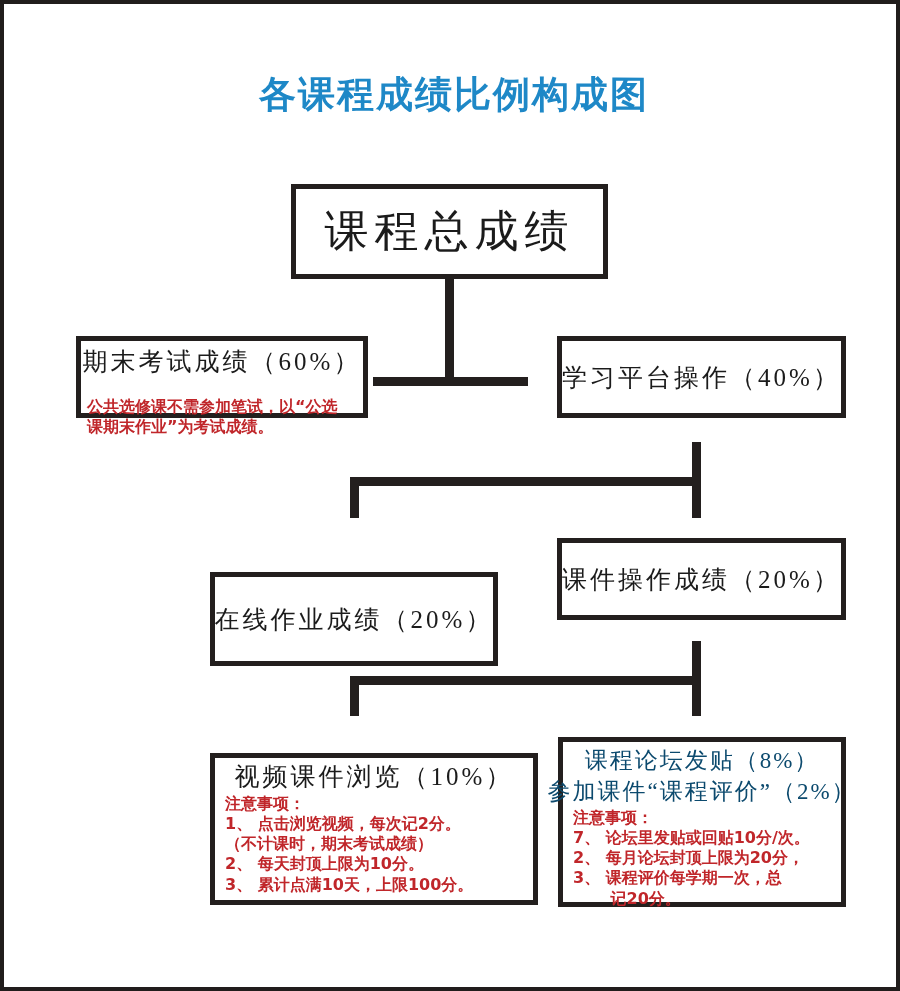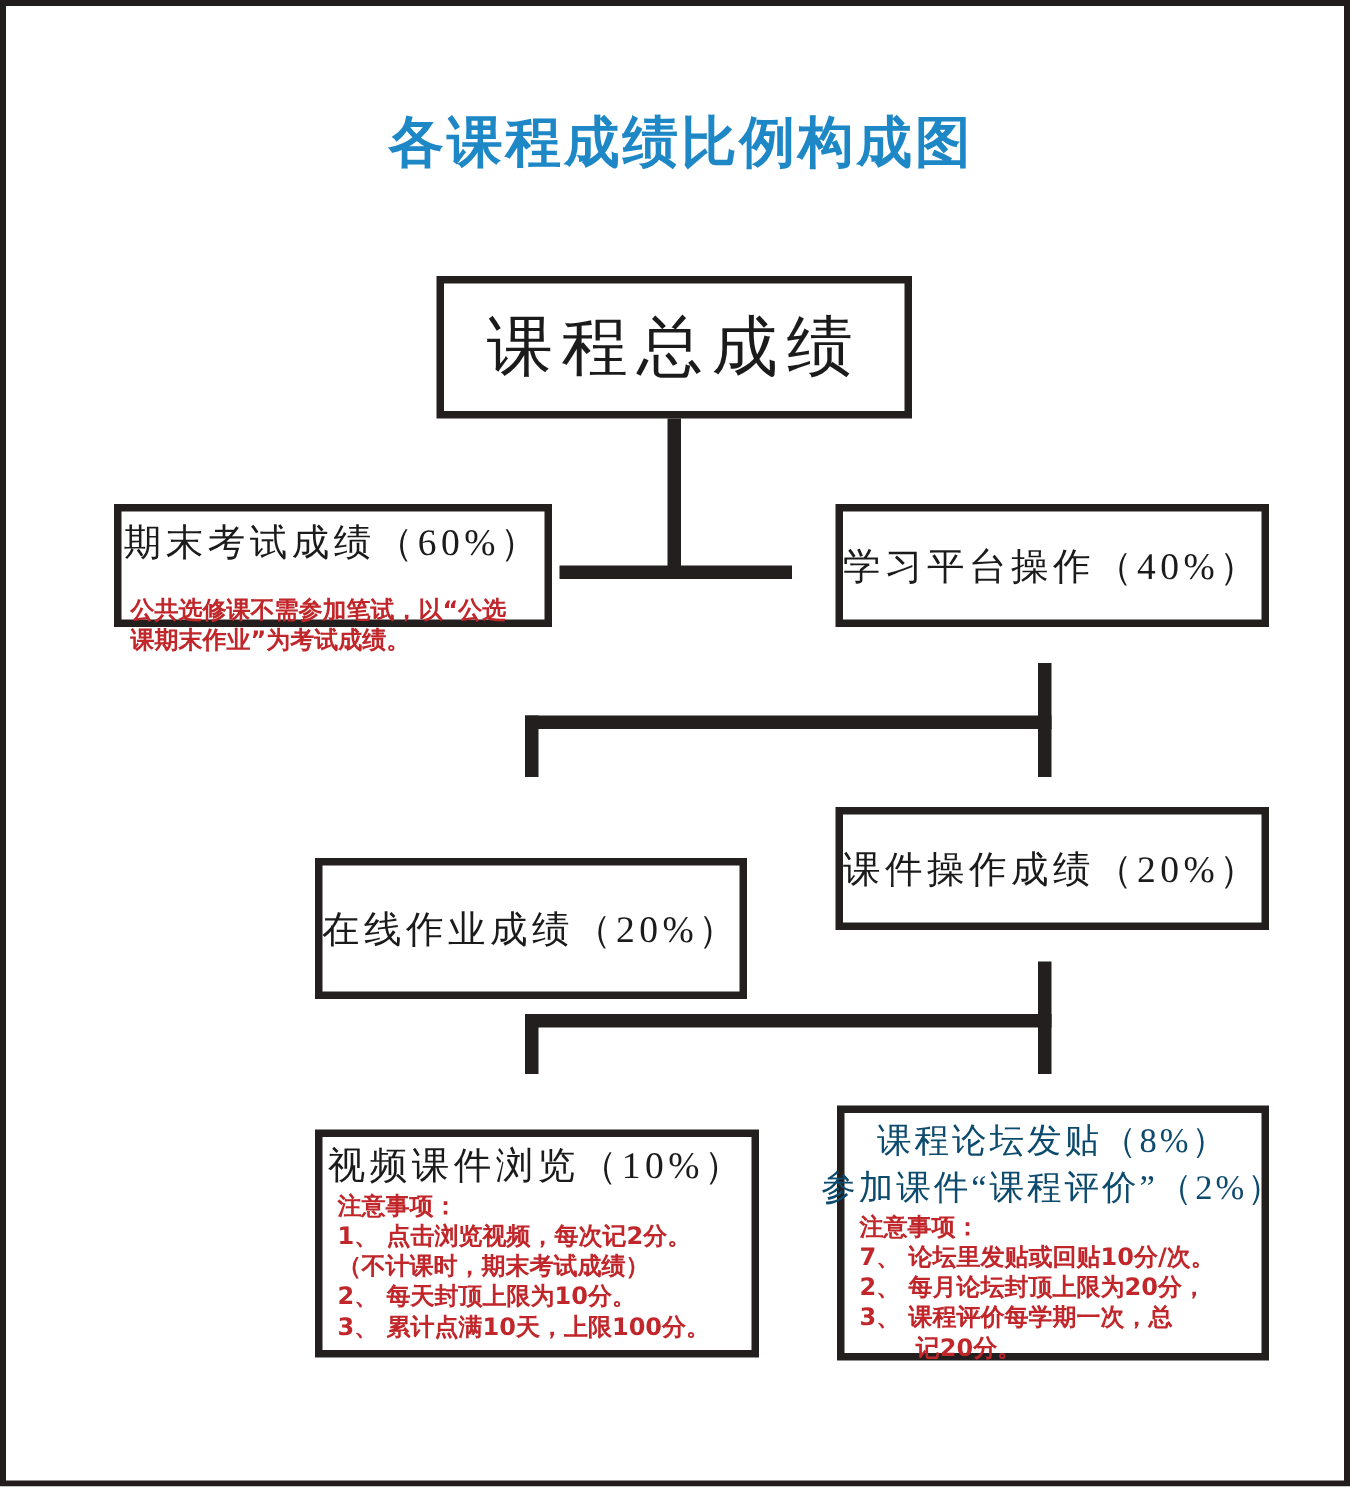--- a/index.html
+++ b/index.html
@@ -117,21 +117,21 @@
   </div>
 
   <div class="node" style="left:553px; top:534px; width:289px; height:82px;">
     <div class="headline">课件操作成绩（20%）</div>
   </div>
 
   <div class="bar" style="left:688px; top:637px; width:9px; height:75px;"></div>
   <div class="bar" style="left:346px; top:672px; width:351px; height:9px;"></div>
   <div class="bar" style="left:346px; top:672px; width:9px; height:40px;"></div>
 
-  <div class="node" style="left:206px; top:749px; width:296px; height:152px; justify-content:flex-start; padding-top:2px;">
+  <div class="node" style="left:206px; top:749px; width:328px; height:152px; justify-content:flex-start; padding-top:2px;">
     <div class="headline">视频课件浏览（10%）</div>
     <div class="notes" style="padding-left:10px; margin-top:1px;">
       <div class="nline">注意事项：</div>
       <div class="nline">1、 点击浏览视频，每次记2分。</div>
       <div class="nline">（不计课时，期末考试成绩）</div>
       <div class="nline">2、 每天封顶上限为10分。</div>
       <div class="nline">3、 累计点满10天，上限100分。</div>
     </div>
   </div>
 

